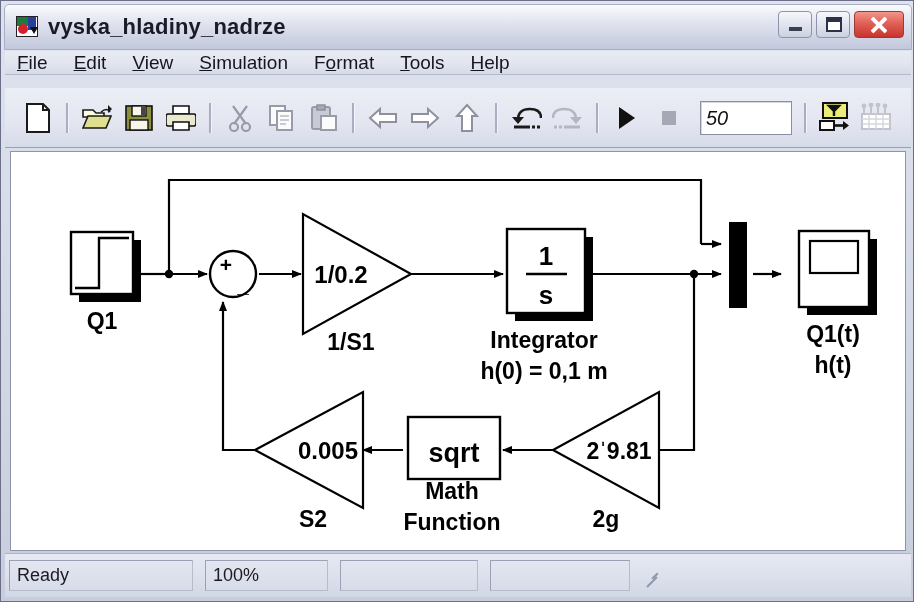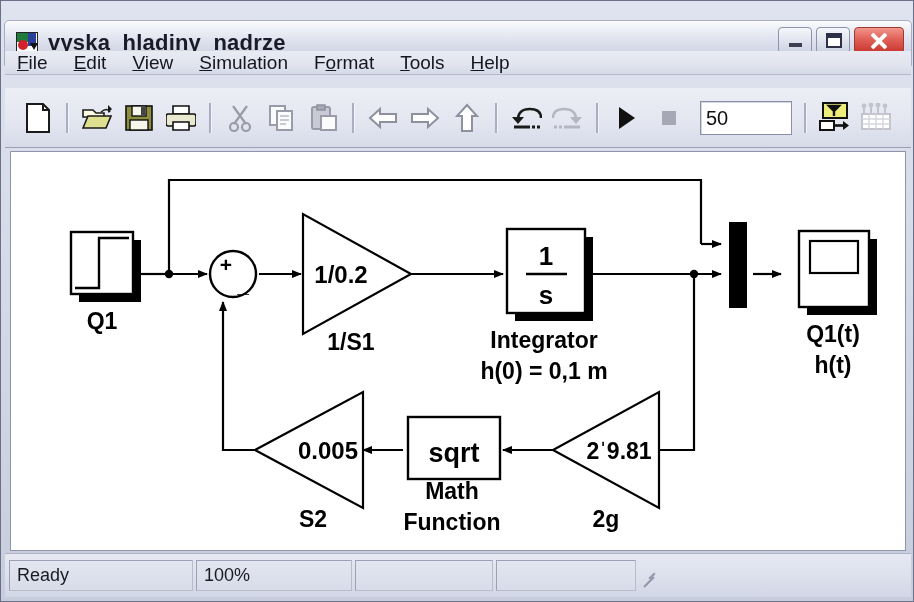--- a/index.html
+++ b/index.html
@@ -21,21 +21,21 @@
 
   
   .titlebar {
     position: absolute; left: 3px; top: 3px;
     width: 908px; height: 46px;
     background: linear-gradient(to bottom,
        #fbfbfd 0%, #eef0f7 18%, #dcdfec 50%, #cdd2e3 78%, #c2c8dc 100%);
     border: 1px solid #a9aec4;
     border-radius: 5px 5px 0 0;
     box-sizing: border-box;
-    display: flex; align-items: center; margin-top: 16px;
+    display: flex; align-items: center;
   }
   .app-icon {
     position: relative;
     width: 26px; height: 26px;
     margin-left: 9px; margin-right: 8px;
     flex: none;
   }
   .app-icon .ic-bg {
     position:absolute; left:2px; top:2px; width:20px; height:19px;
     background:#fff; border:1px solid #222;
@@ -119,20 +119,21 @@
 
   
   .toolbar {
     position: absolute; left: 4px; top: 87px;
     width: 906px; height: 60px;
     background: linear-gradient(to bottom, #eceef5 0%, #e3e6f0 60%, #d6dbe9 100%);
     border-bottom: 1px solid #9ba0b6;
     box-sizing: border-box;
     display: flex; align-items: center;
     padding-left: 12px;
+    font-style: italic;
   }
   .tb-btn {
     width: 42px; height: 42px;
     display: flex; align-items: center; justify-content: center;
     flex: none;
     position: relative;
   }
   .tb-sep {
     width: 2px; height: 30px;
     background: #a9aec2;
@@ -177,24 +178,24 @@
   }
   .sb-cell {
     border: 1px solid #b7bccd;
     border-top-color: #9aa0b5;
     border-left-color: #9aa0b5;
     background: linear-gradient(to bottom, #e3e6f0, #d8dce9);
     display: flex; align-items: center;
     padding-left: 7px;
     font-size: 18px; color: #1a1a22;
     box-sizing: border-box;
-    margin-right: 3px;
+    margin-right: 12px;
   }
   .sb-cell.c1 { width: 184px; }
-  .sb-cell.c2 { width: 156px; }
+  .sb-cell.c2 { width: 123px; }
   .sb-cell.c3 { width: 138px; }
   .sb-cell.c4 { width: 140px; }
   .sb-cell.c5 { flex: 1; }
   .sb-grip {
     width: 20px; position: relative;
   }
   .sb-grip:before, .sb-grip:after {
     content:""; position:absolute; right:3px;
     width:14px; height:2px; background:#9096ab; transform: rotate(-45deg);
   }

